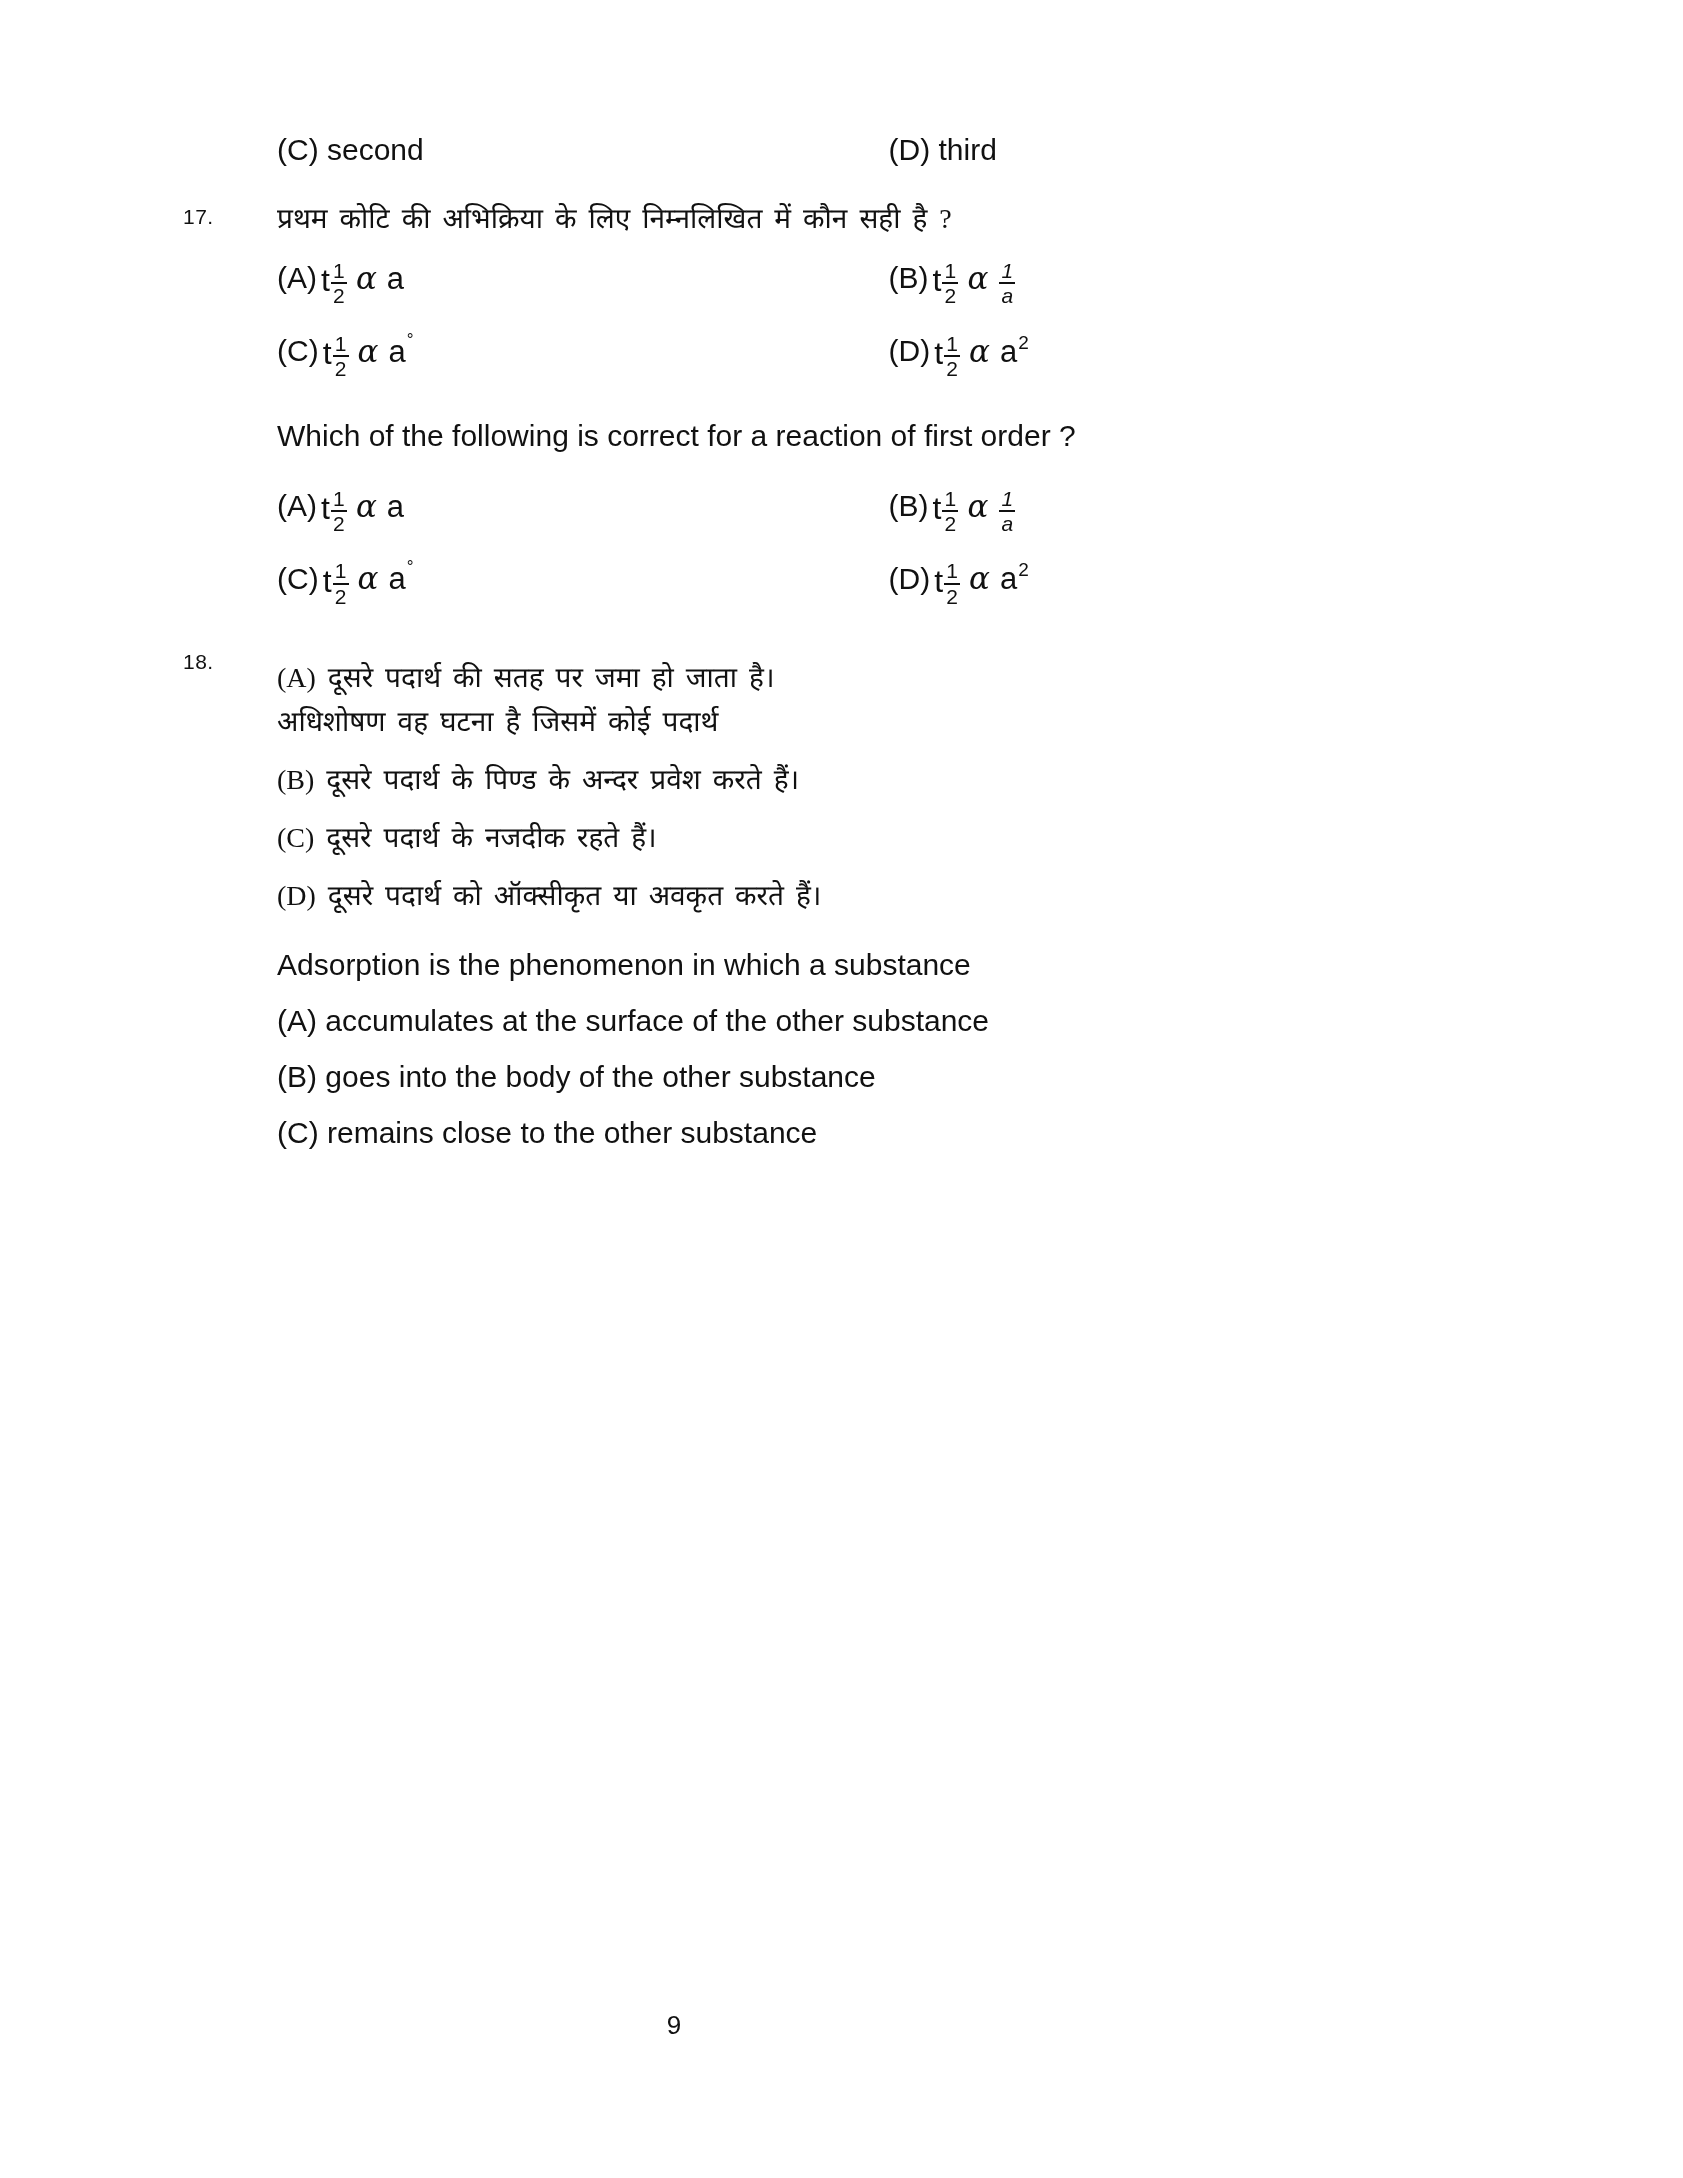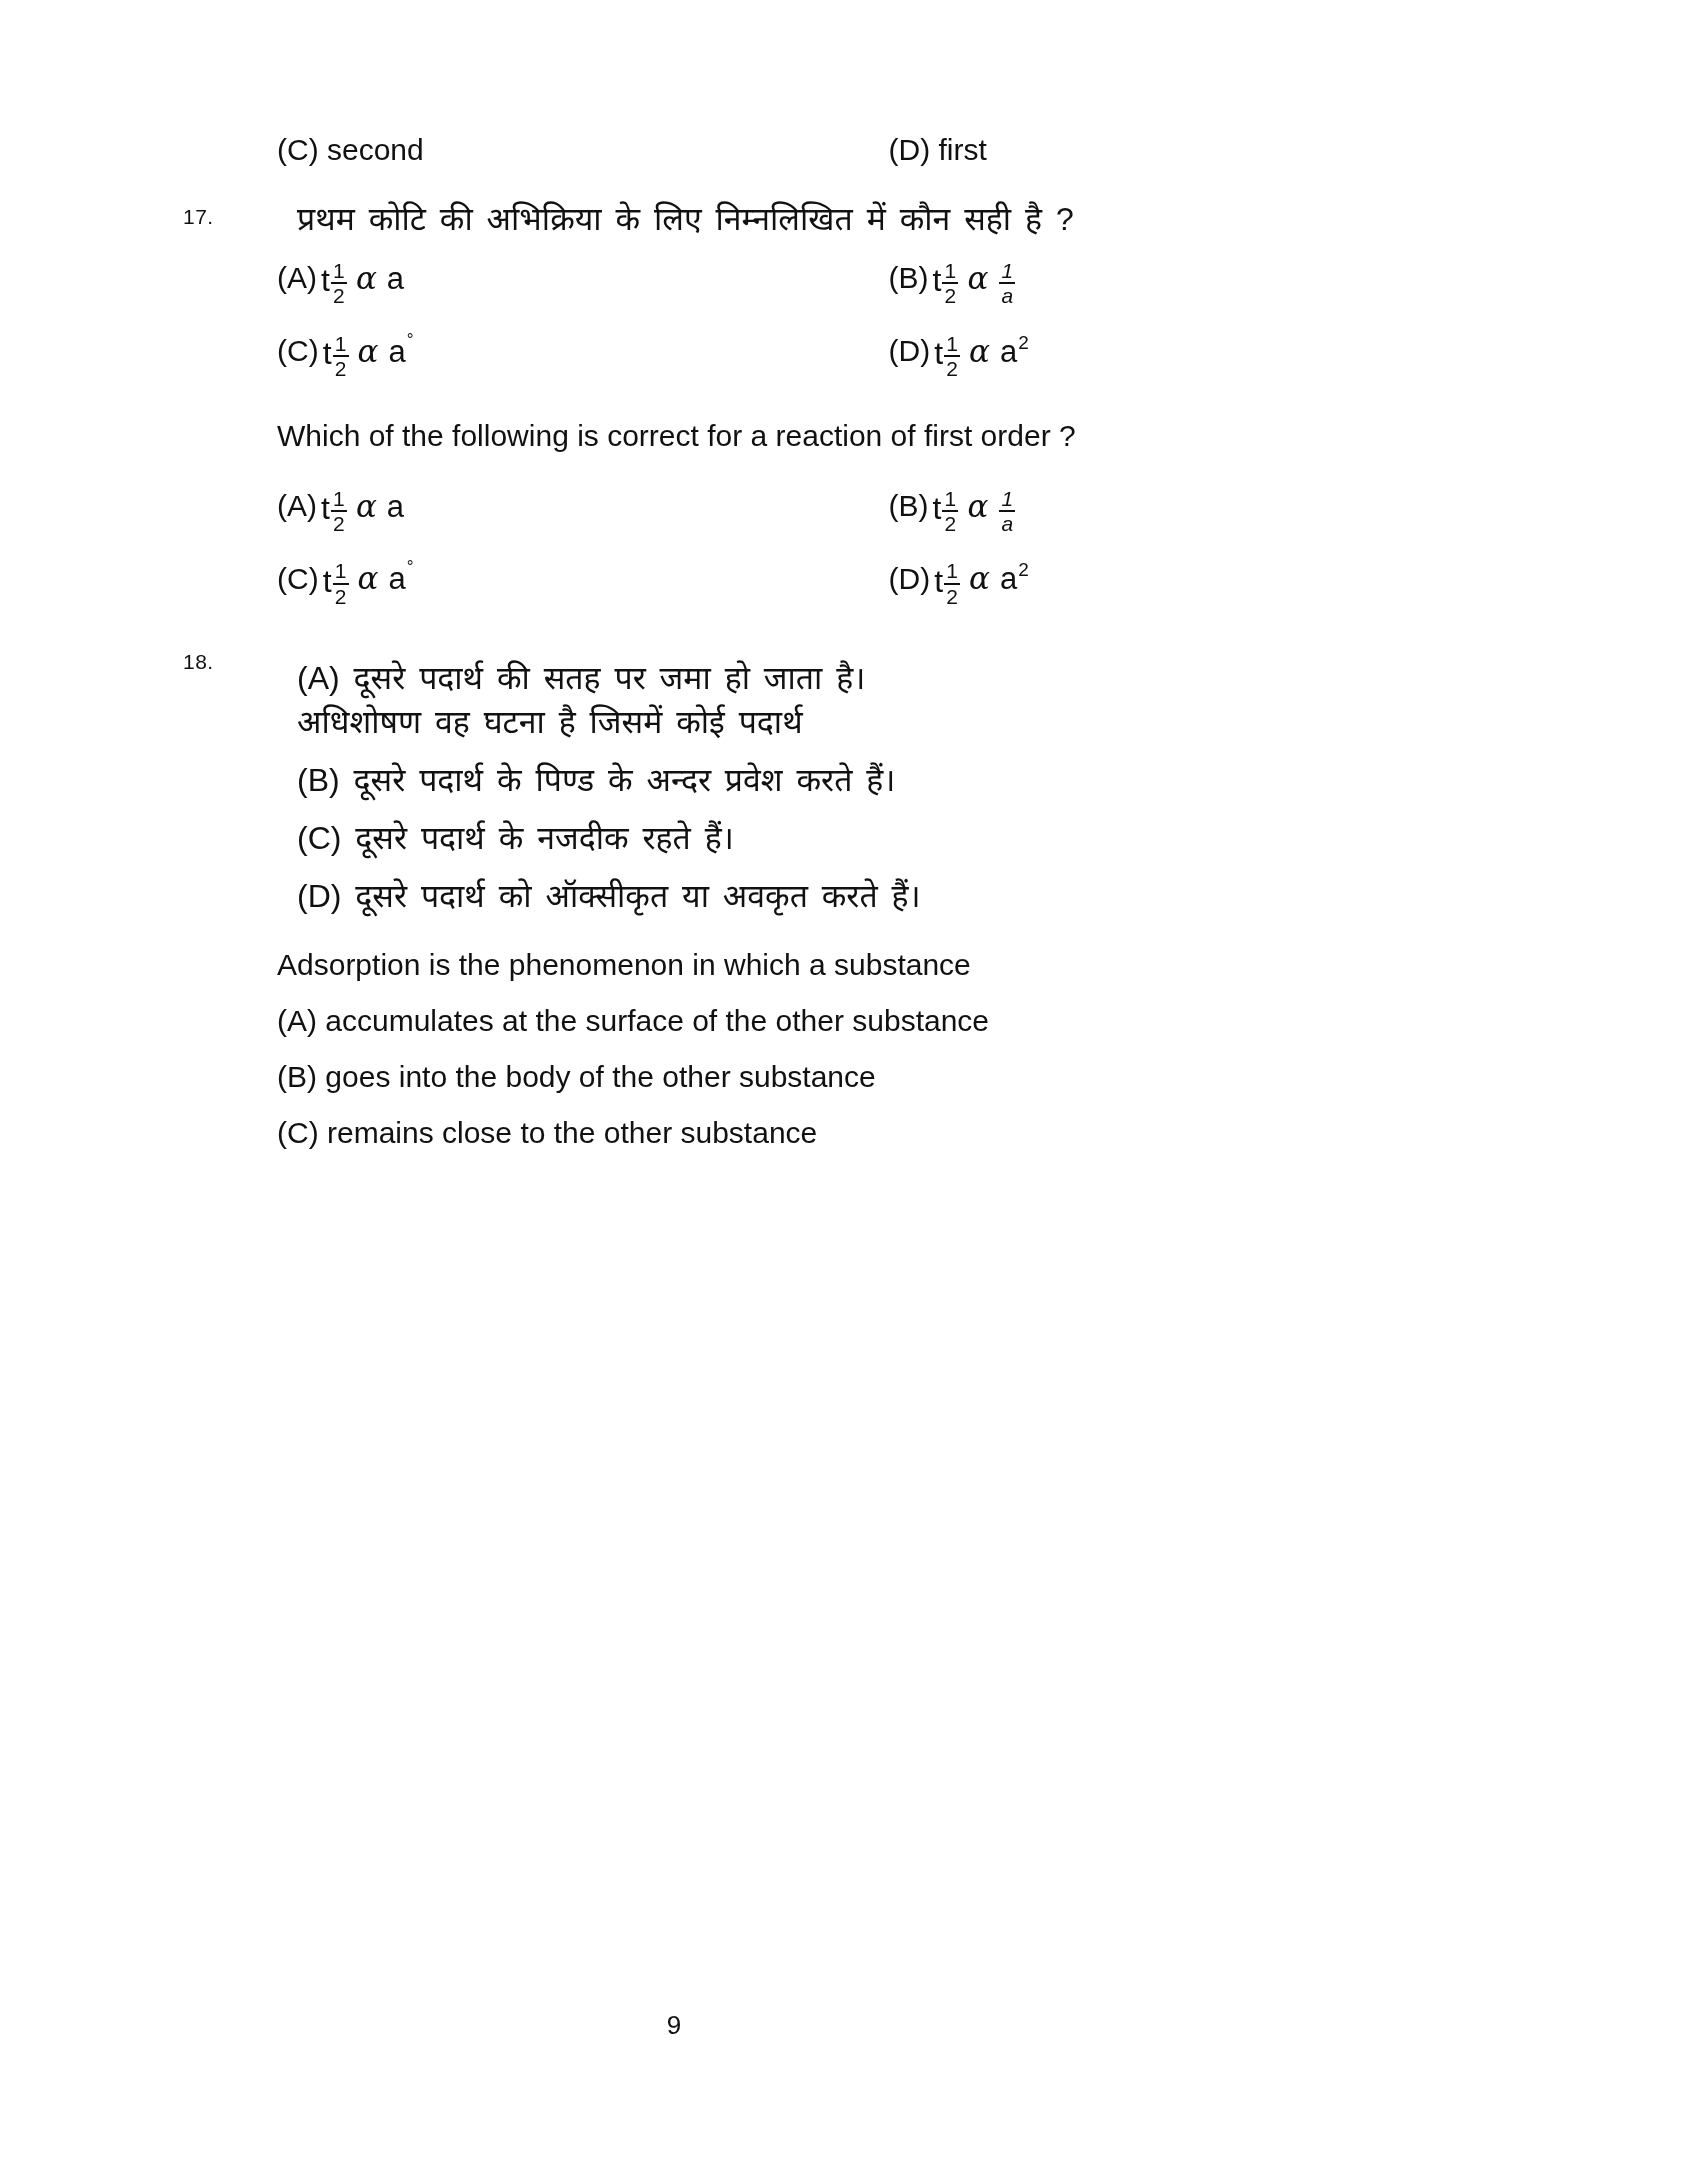--- a/index.html
+++ b/index.html
@@ -40,26 +40,25 @@
     line-height: 40px;
     font-family: "Liberation Sans", sans-serif;
     letter-spacing: 0.5px;
   }
   .qbody {
     flex: 1 1 auto;
   }
 
   
   .hi {
-    font-family: Liberation Sans, sans-serif;
-    font-size: 32px;
+    font-family: Liberation Serif, serif;
+    font-size: 28px;
     line-height: 44px;
     word-spacing: 5px;
     color: #111;
-    margin-left: 20px;
   }
   
   .en {
     font-family: "Liberation Sans", sans-serif;
     font-size: 30px;
     line-height: 42px;
     color: #111;
   }
 
   .q-stem {
@@ -159,21 +158,21 @@
 
 <div id="page">
 
   <div class="content">
 
     <div class="qrow">
       <div class="qnum"></div>
       <div class="qbody">
         <div class="opt-two">
           <div class="col en">(C) second</div>
-          <div class="col en">(D) first</div>
+          <div class="col en">(D) third</div>
         </div>
       </div>
     </div>
 
     <div class="qrow pad-top-md">
       <div class="qnum">17.</div>
       <div class="qbody">
 
         <div class="hi q-stem">प्रथम कोटि की अभिक्रिया के लिए निम्नलिखित में कौन सही है ?</div>
 

